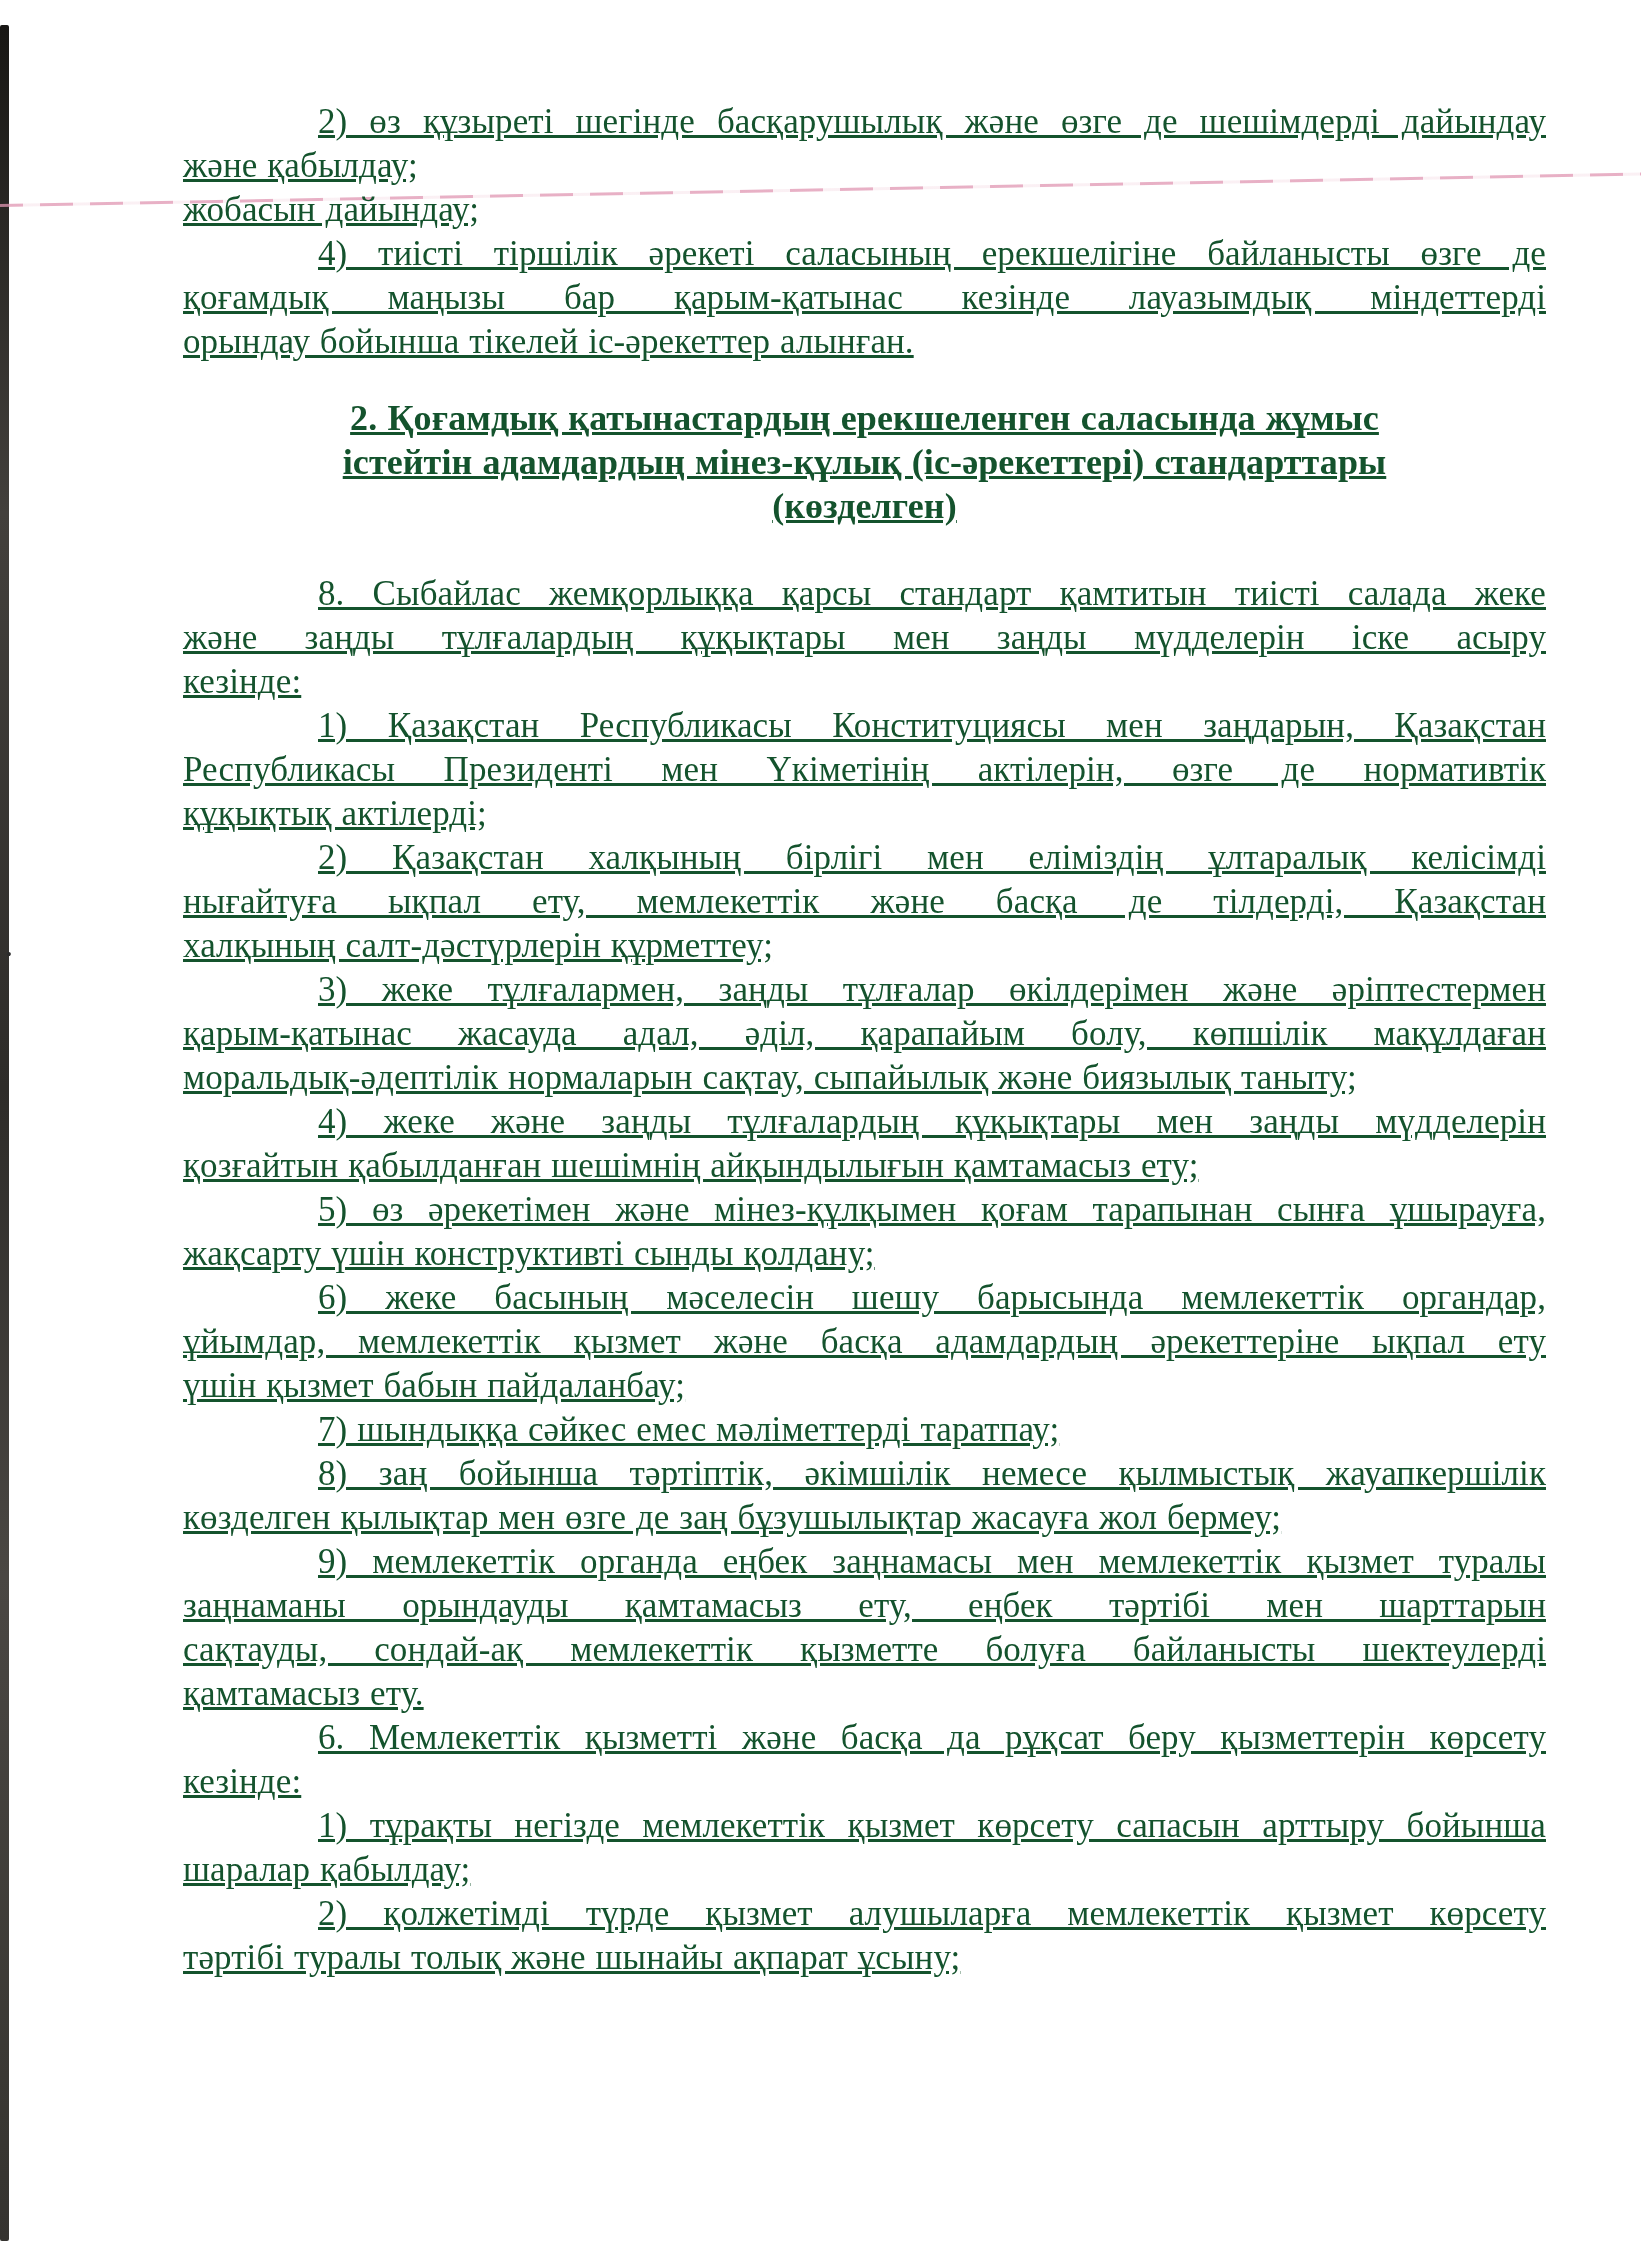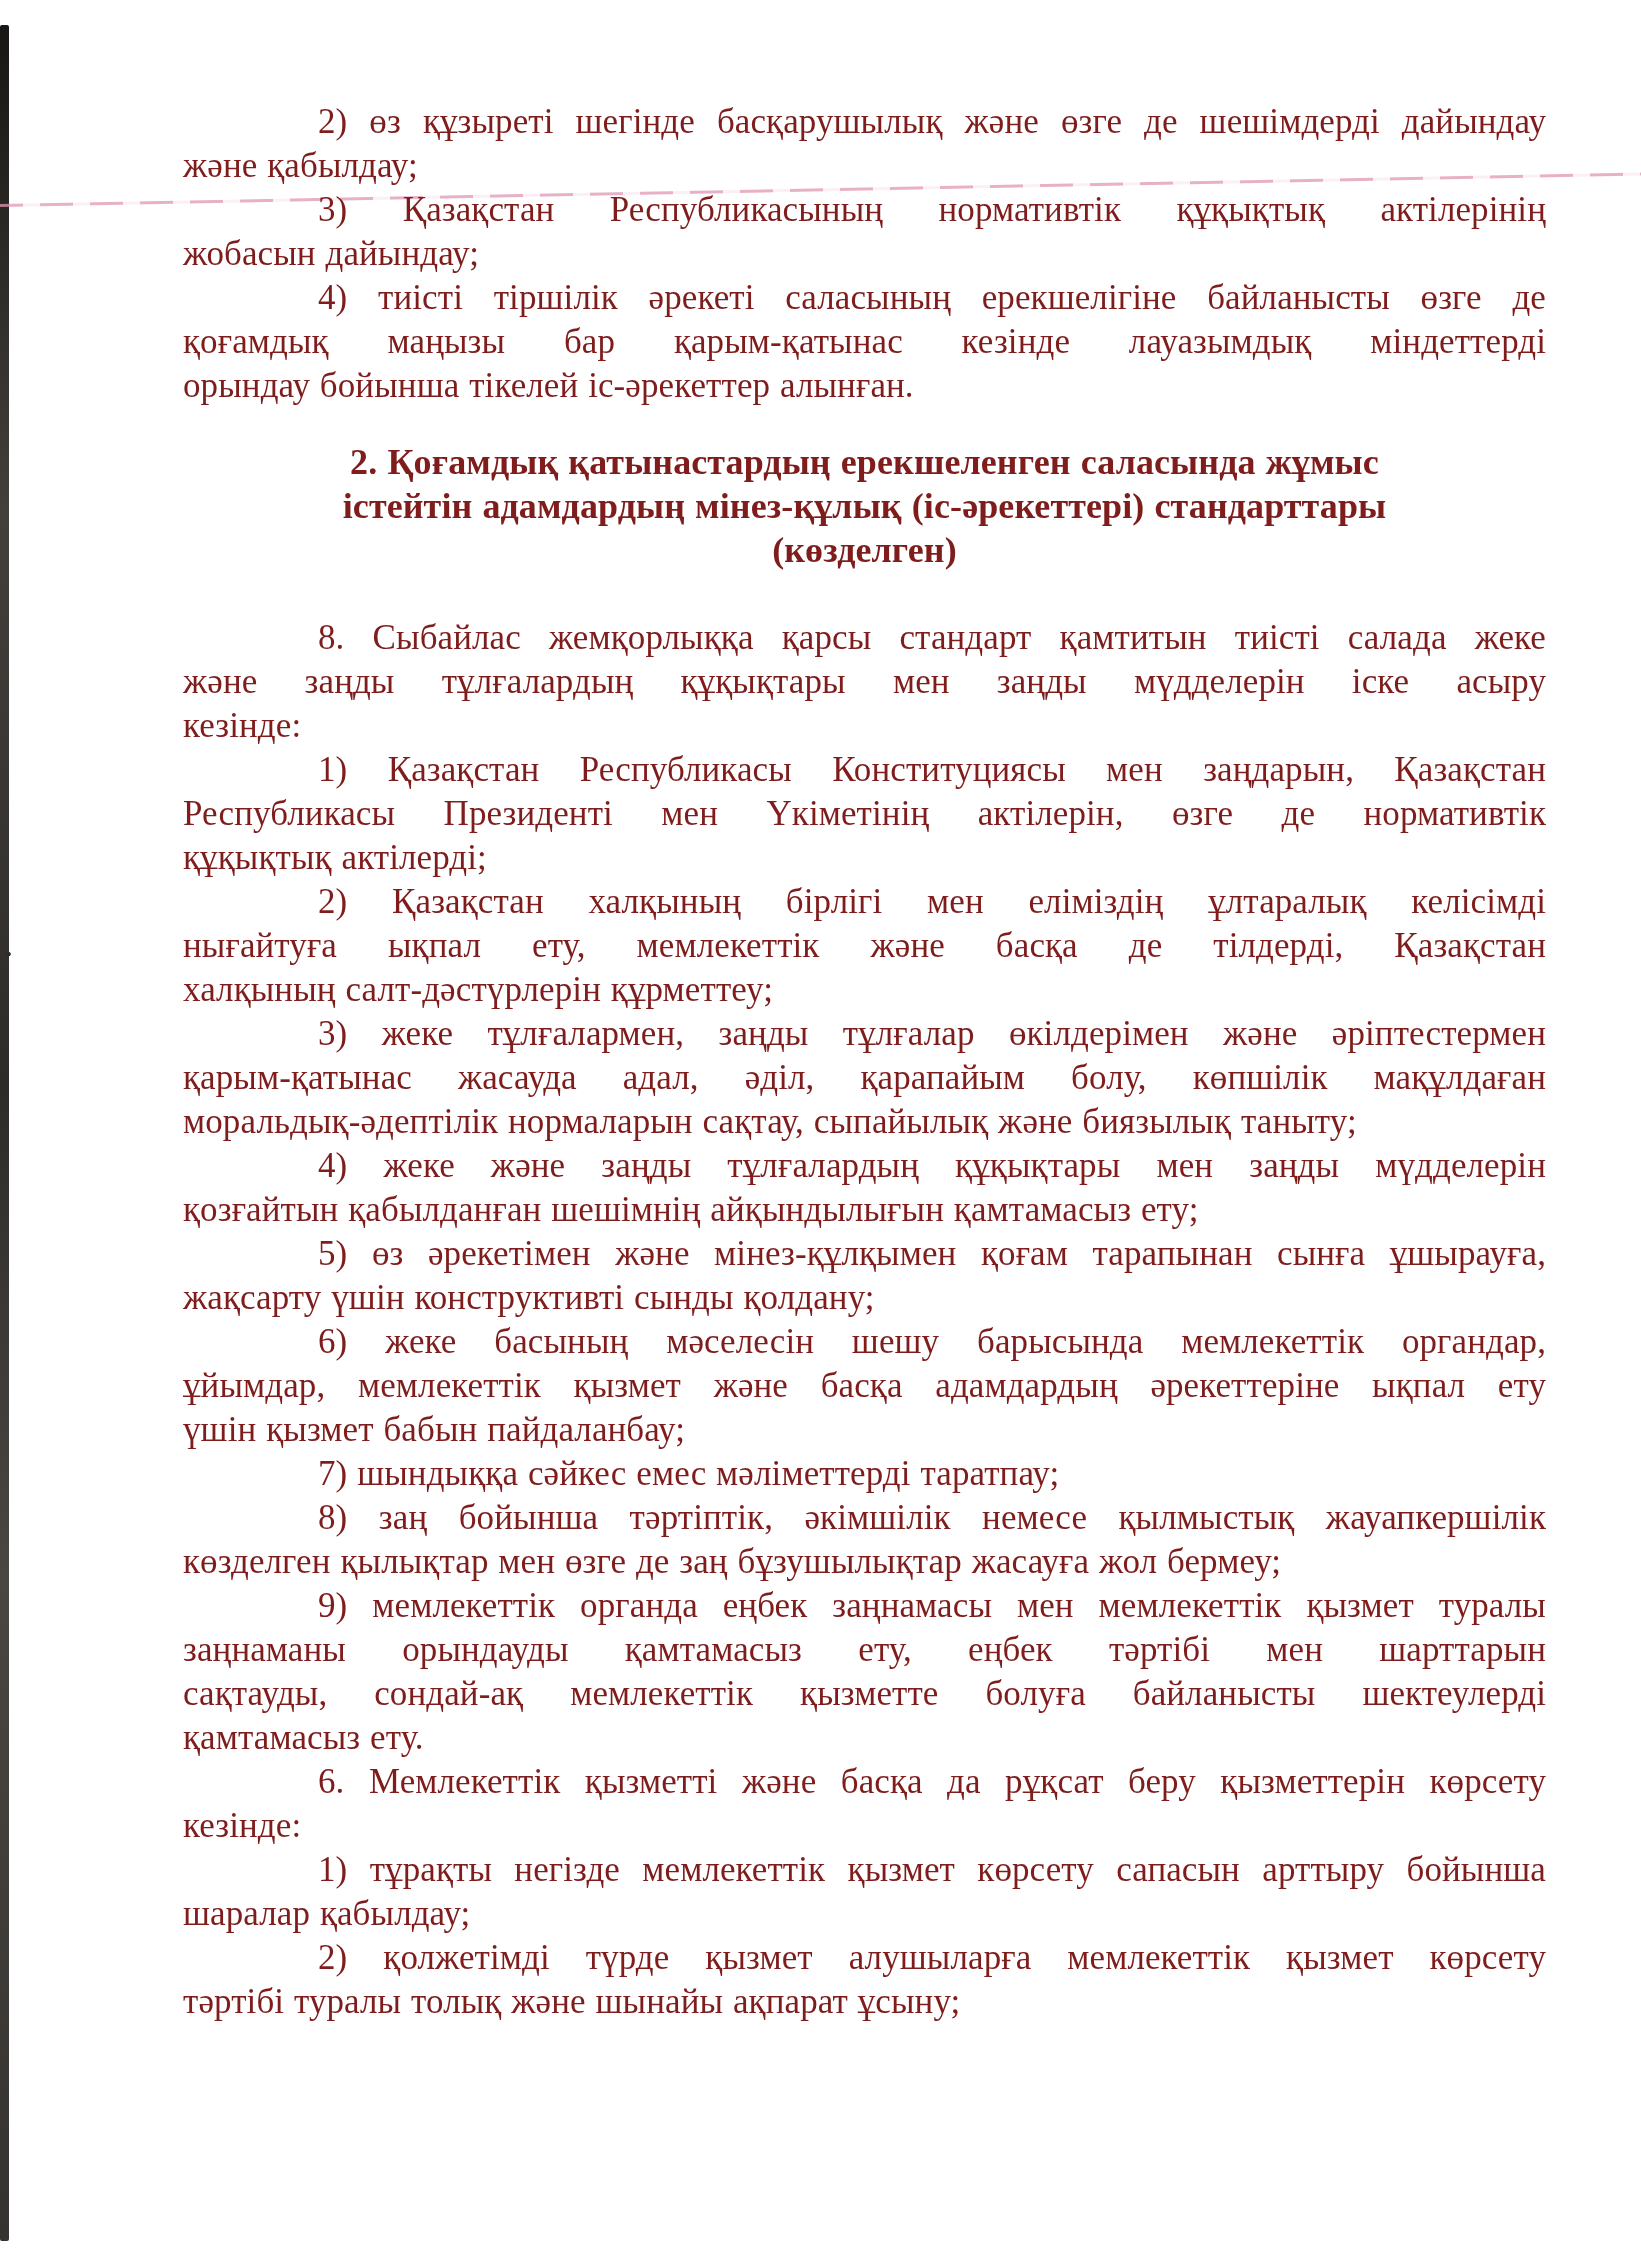--- a/index.html
+++ b/index.html
@@ -44,21 +44,22 @@
     top: 929px;
     font-size: 33px;
     color: #2b2b2b;
     line-height: 33px;
   }
   .content {
     position: absolute;
     left: 183px;
     top: 100px;
     width: 1363px;
-    color: #7f1d1d;
+    color: #14532d;
+    text-decoration: underline;
   }
   .line {
     font-size: 35px;
     line-height: 44px;
     letter-spacing: 0.1px;
     word-spacing: 1px;
   }
   .line.justify {
     text-align: justify;
     text-align-last: justify;
@@ -86,21 +87,20 @@
 <div class="page">
   <div class="left-bar"></div>
   <div class="scan-line"></div>
   <div class="stray-dot">.</div>
   <div class="content">
       <div class="block body">
         <div class="line justify indent">2) өз құзыреті шегінде басқарушылық және өзге де шешімдерді дайындау</div>
         <div class="line left">және қабылдау;</div>
       </div>
       <div class="block body">
-        <div class="line justify indent">3) Қазақстан Республикасының нормативтік құқықтық актілерінің</div>
         <div class="line left">жобасын дайындау;</div>
       </div>
       <div class="block body">
         <div class="line justify indent">4) тиісті тіршілік әрекеті саласының ерекшелігіне байланысты өзге де</div>
         <div class="line justify">қоғамдық маңызы бар қарым-қатынас кезінде лауазымдық міндеттерді</div>
         <div class="line left">орындау бойынша тікелей іс-әрекеттер алынған.</div>
       </div>
       <div class="block heading">
         <div class="line center">2. Қоғамдық қатынастардың ерекшеленген саласында жұмыс</div>
         <div class="line center">істейтін адамдардың мінез-құлық (іс-әрекеттері) стандарттары</div>

